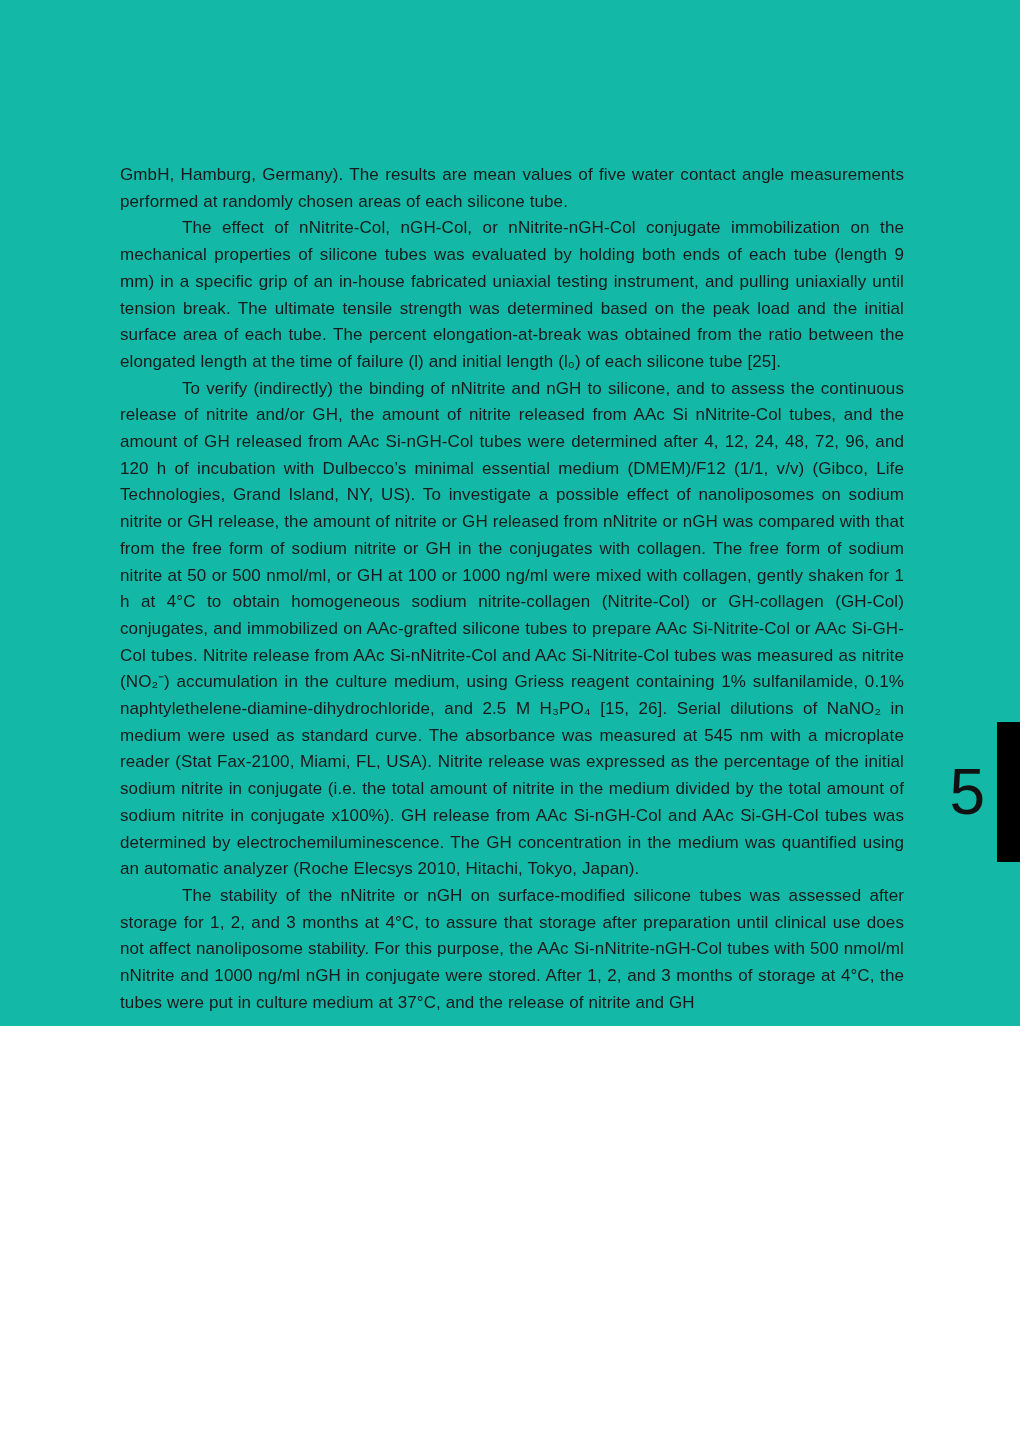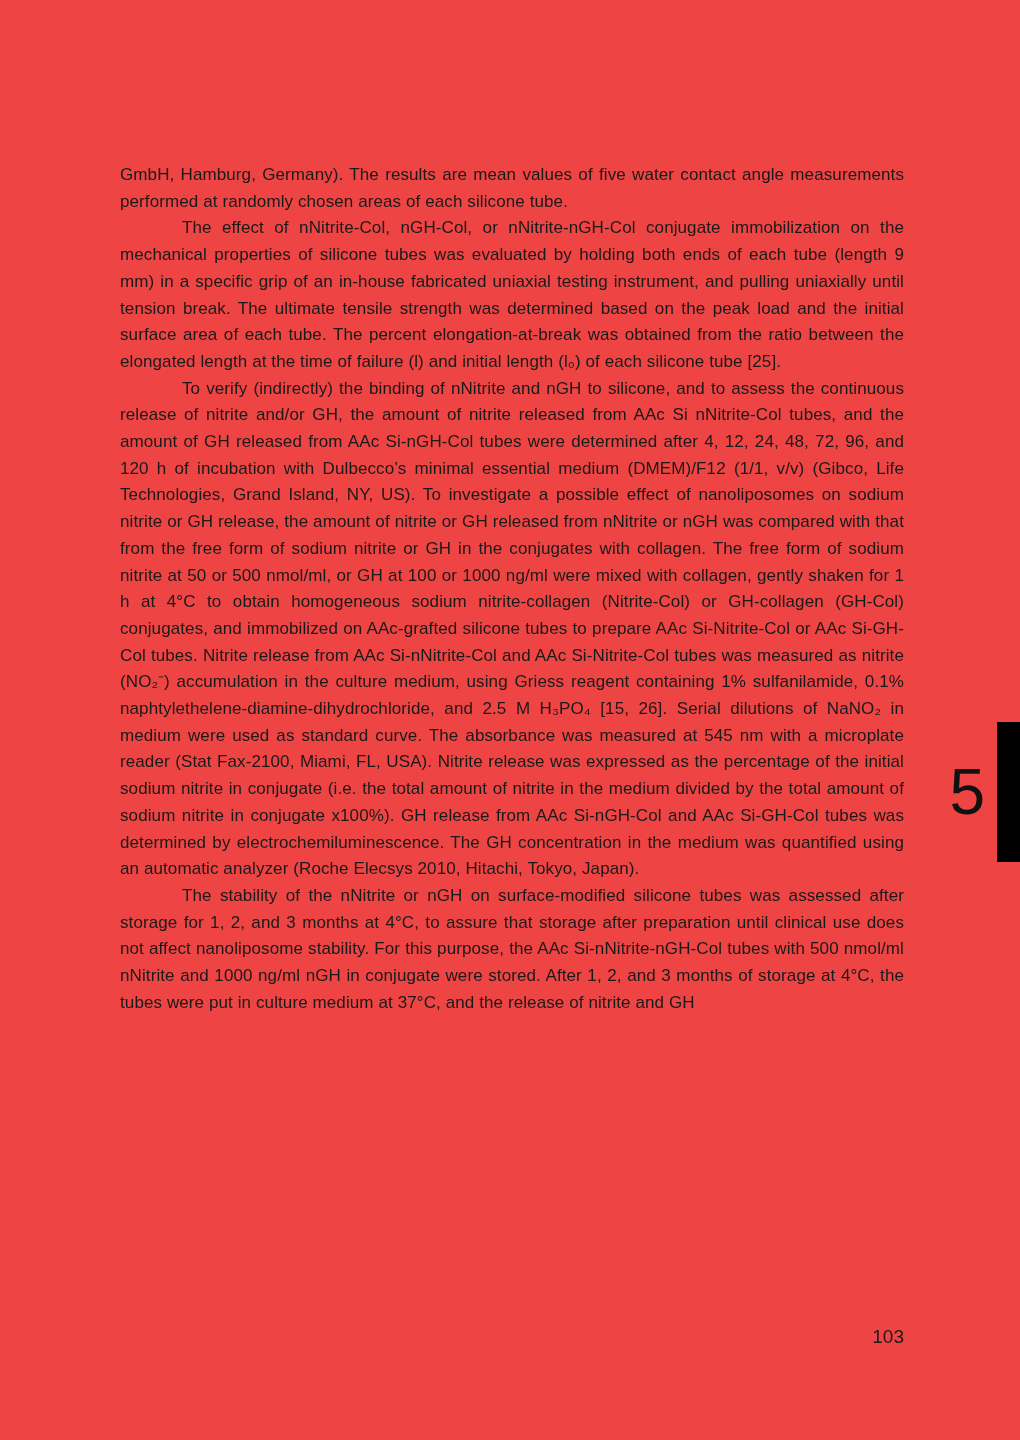--- a/index.html
+++ b/index.html
@@ -3,22 +3,22 @@
 <meta charset="utf-8">
 <style>
   html, body {
     margin: 0;
     padding: 0;
     background: #ffffff;
   }
   .page {
     position: relative;
     width: 1020px;
-    height: 1440px;
-    background: #ef4444;
+    height: 1026px;
+    background: #14b8a6;
     overflow: hidden;
     font-family: "Liberation Sans", sans-serif;
     color: #1a1a1a;
   }
   .text-block {
     position: absolute;
     left: 120px;
     top: 162px;
     width: 784px;
     font-size: 17px;

